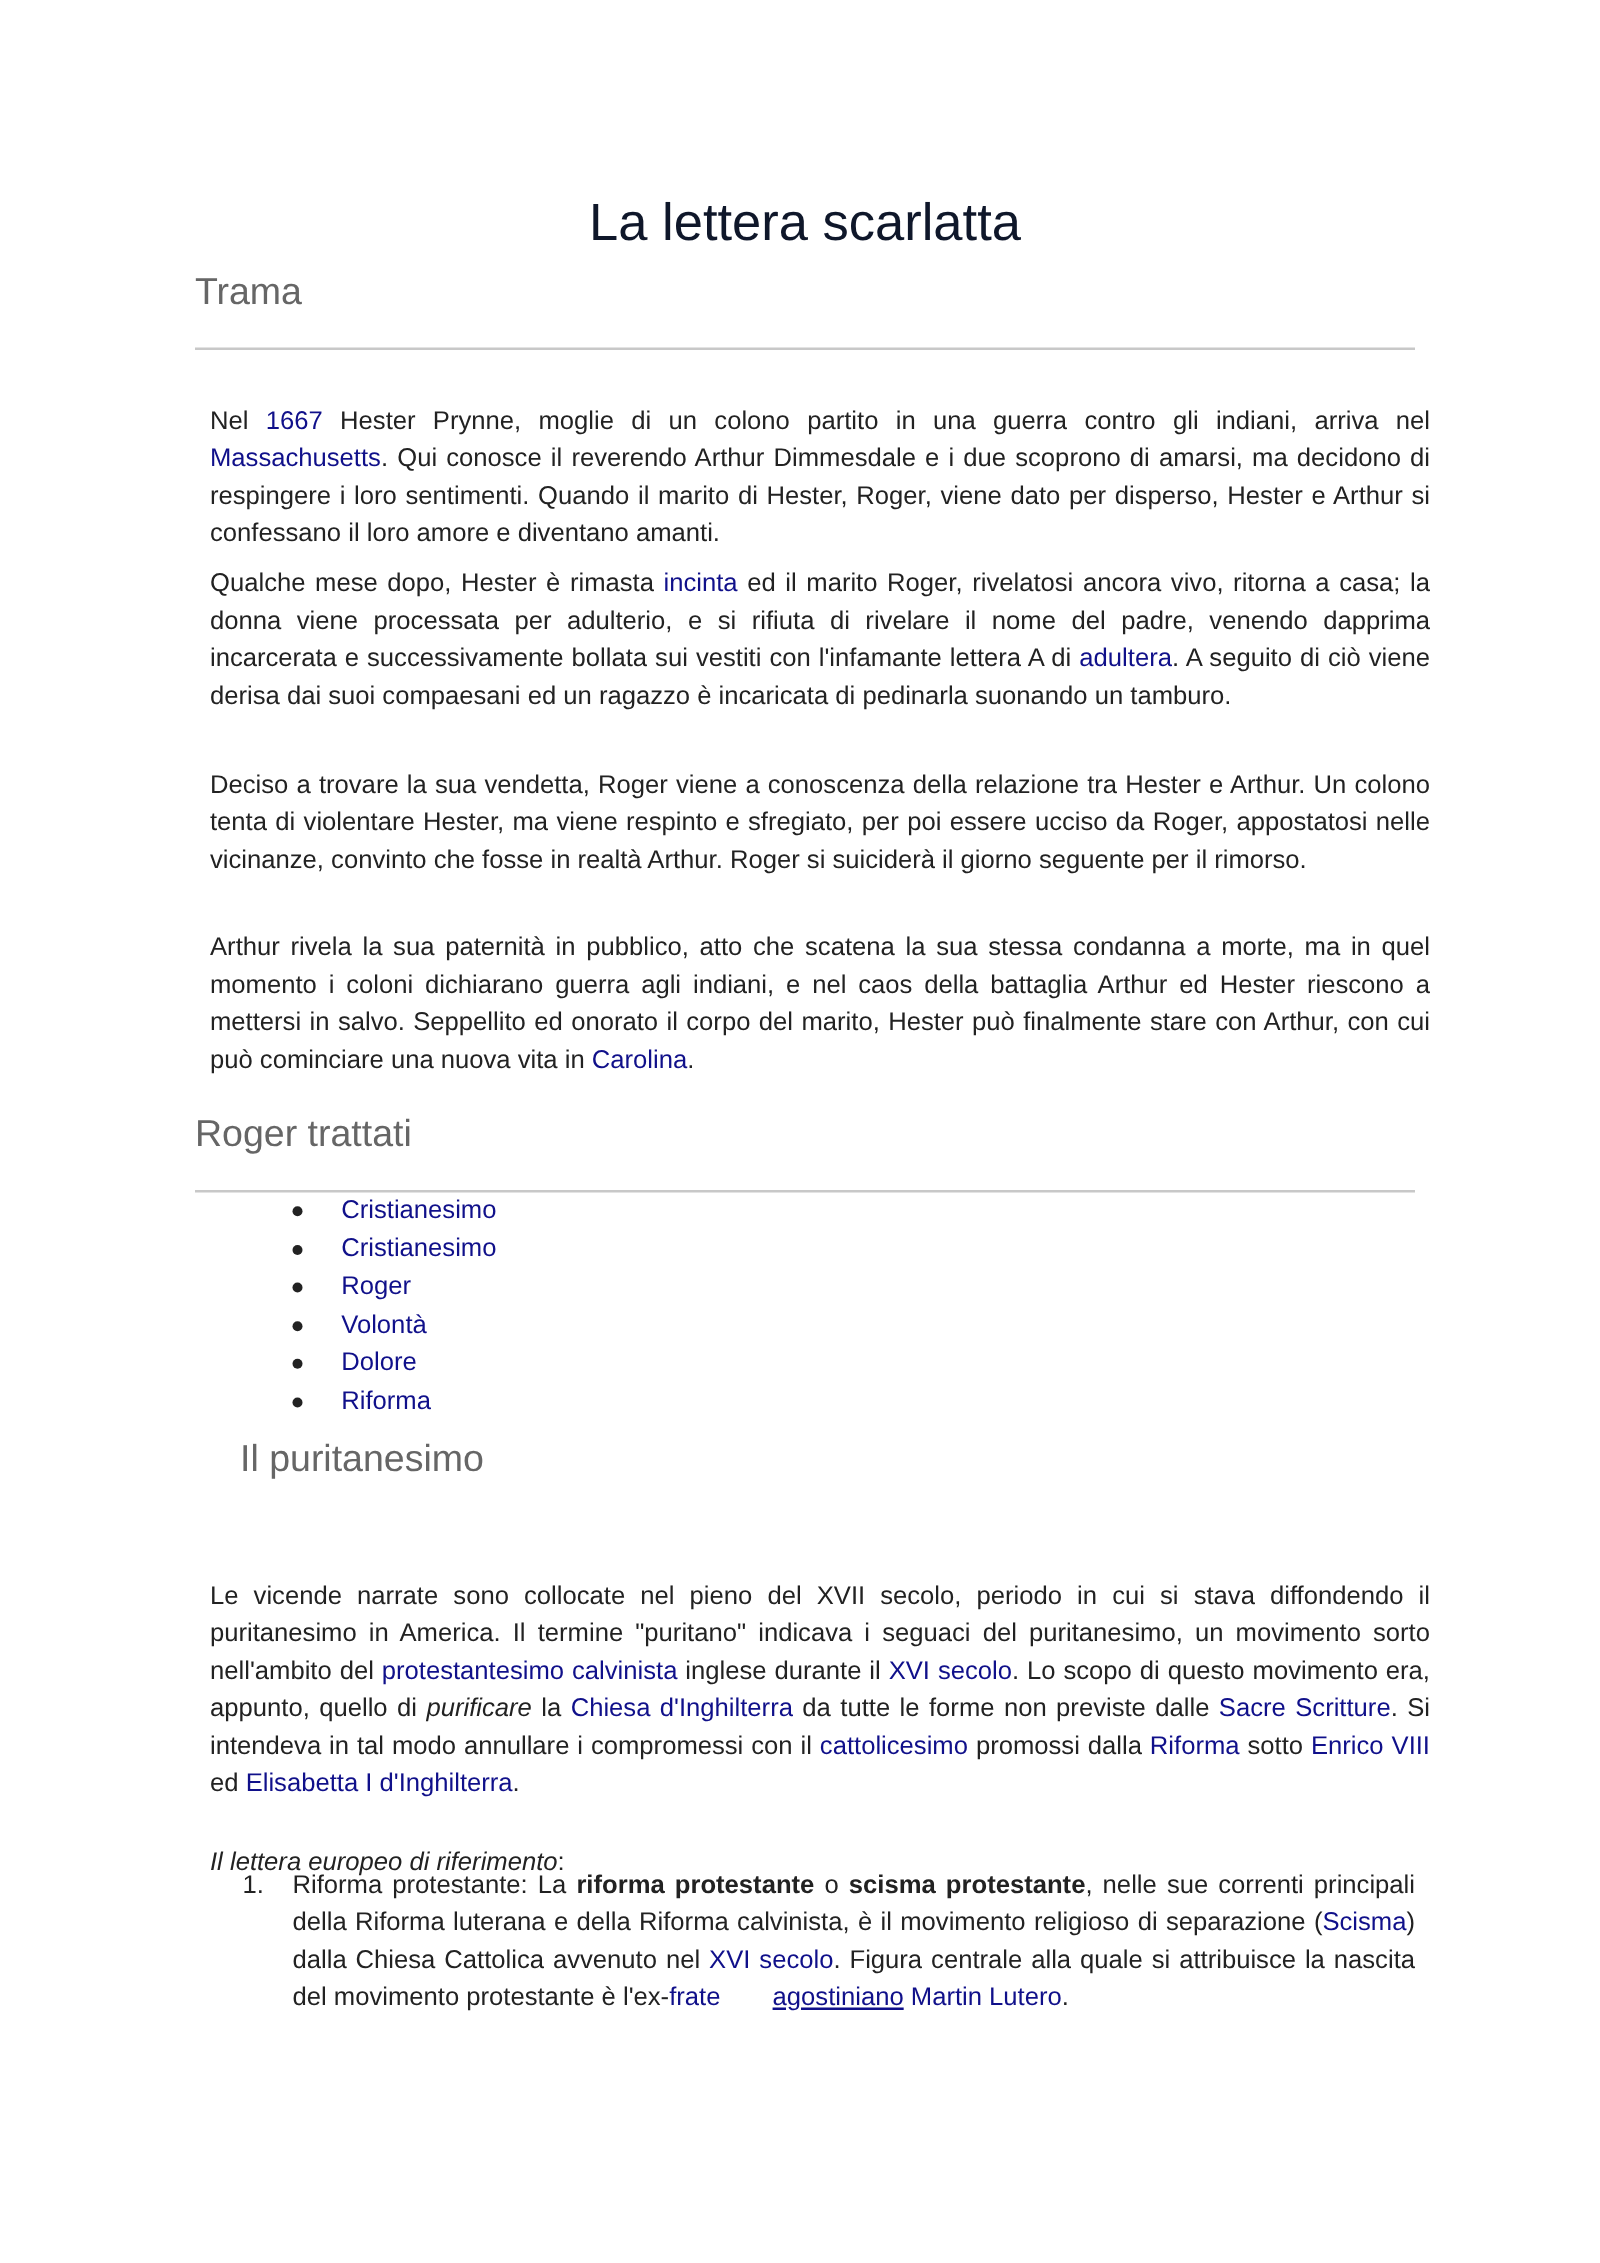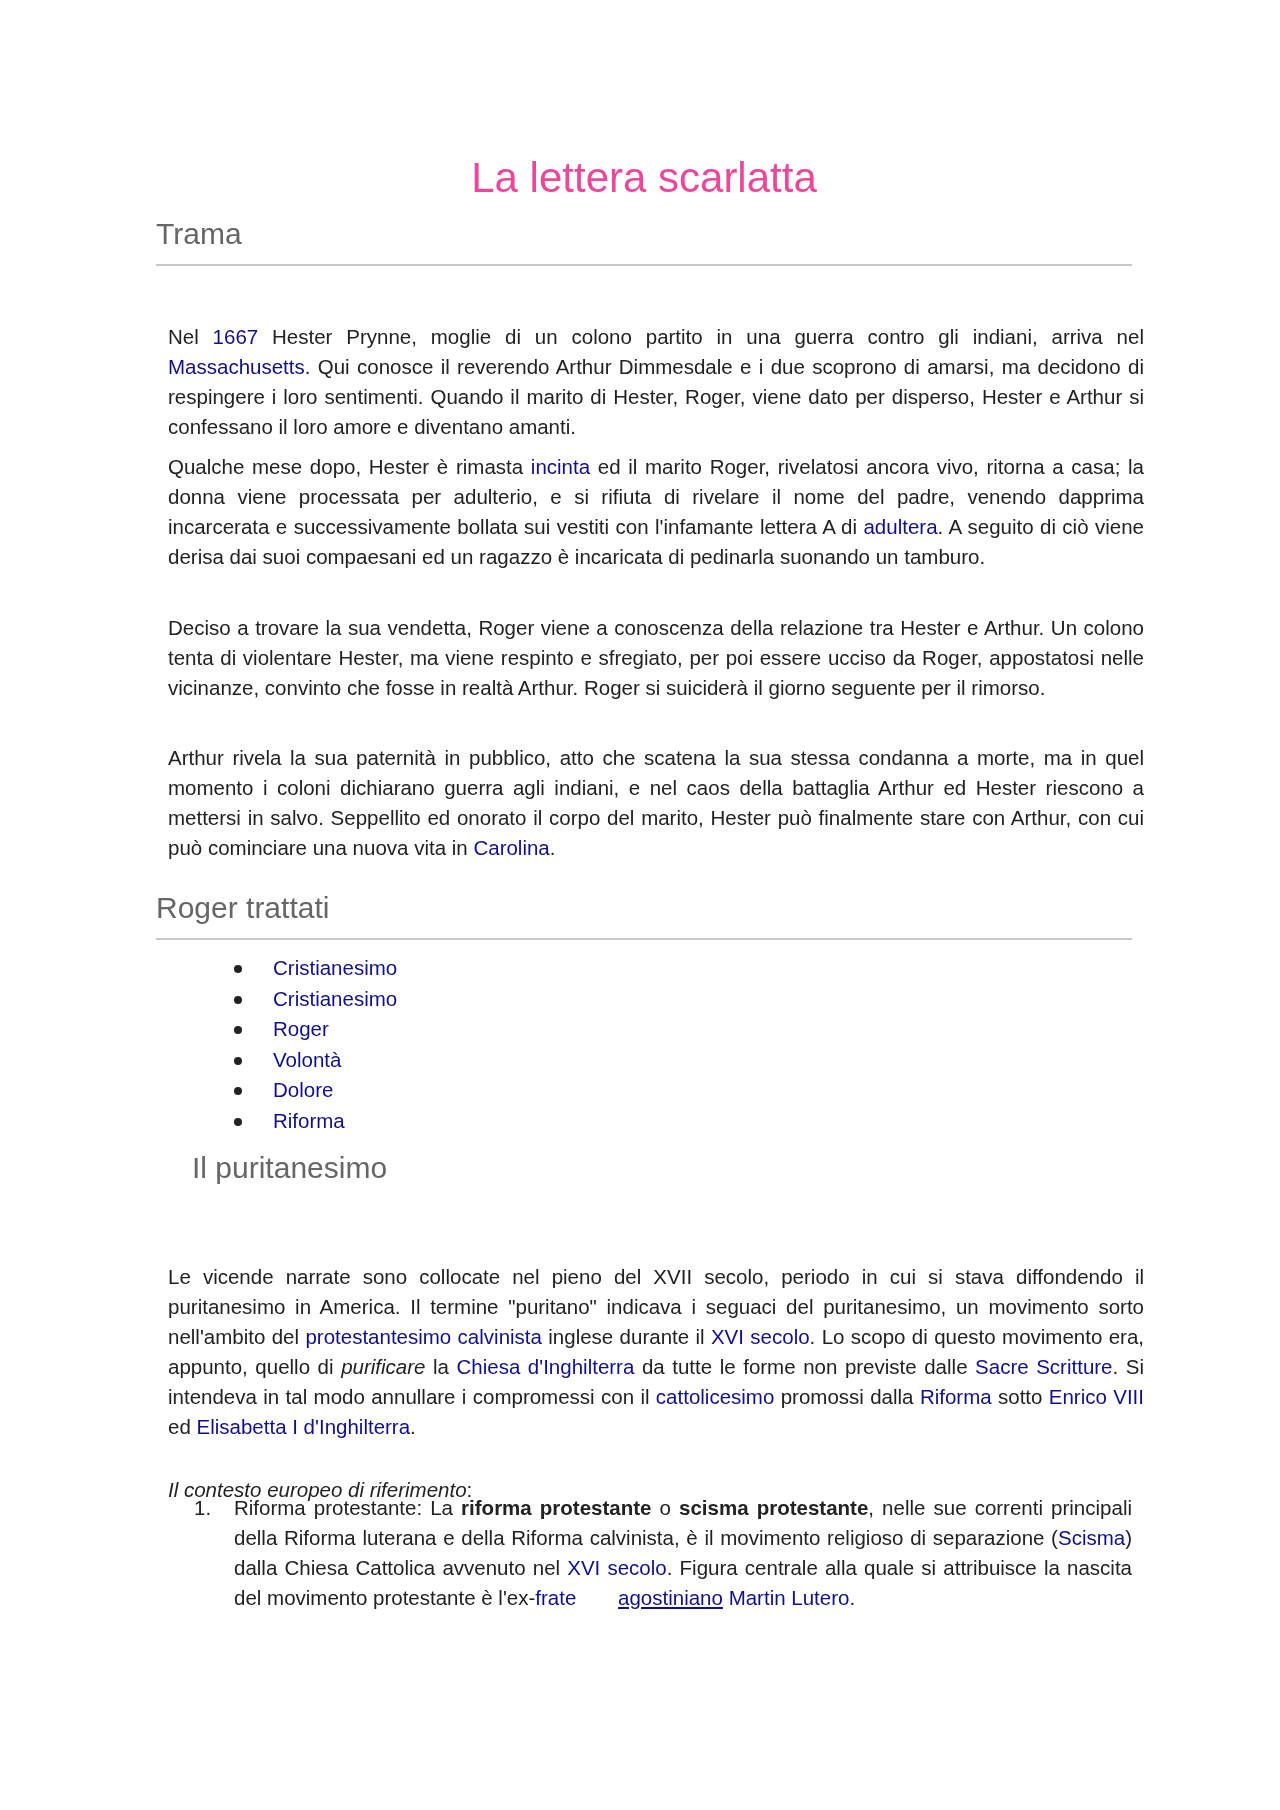--- a/index.html
+++ b/index.html
@@ -3,27 +3,27 @@
   <meta charset="utf-8">
   <style>
     html, body { margin: 0; padding: 0; background: #ffffff; }
     body {
       width: 1280px; height: 1810px; position: relative; overflow: hidden;
       font-family: "Liberation Sans", sans-serif; color: #222222;
     }
     .page { position: absolute; left: 156px; top: 0; width: 976px; }
     .title {
       position: absolute; left: 0; top: 152px; width: 976px; text-align: center;
-      font-size: 42px; font-weight: normal; color: #ec4899; margin: 0; line-height: 52px;
+      font-size: 42px; font-weight: normal; color: #0f172a; margin: 0; line-height: 52px;
     }
     .h2 {
       position: absolute; left: 0; width: 976px; margin: 0;
       font-size: 30px; font-weight: normal; color: #666666; line-height: 40px;
     }
-    .h2.rule { border-bottom: 2px solid #c8c8c8; padding-bottom: 10px; }
+    .h2.rule { border-bottom: 2px solid #c8c8c8; padding-bottom: 24px; }
     .p {
       position: absolute; left: 0; width: 976px; margin: 12px;
       font-size: 20.5px; line-height: 30px; text-align: justify; color: #222222;
     }
     .link { color: #10108a; text-decoration: none; cursor: pointer; }
     .link.ul { text-decoration: underline; margin-left: 36px; }
     .bullets { position: absolute; left: 0; top: 953px; margin: 0; padding: 0; list-style: none; }
     .bullets li { position: relative; height: 30.5px; line-height: 30px; font-size: 20.5px; }
     .bullets .dot {
       position: absolute; left: 78px; top: 12px; width: 8px; height: 8px; border-radius: 50%; background: #222;
@@ -78,19 +78,19 @@
     <li>
         <span class="dot"></span>
         <a class="link">Riforma</a>
       </li>
   </ul>
 
   <h2 class="h2" style="top:1148px;margin-left:36px;">Il puritanesimo</h2>
 
   <p class="p" style="top:1250px;"><span>Le vicende narrate sono collocate nel pieno del XVII secolo, periodo in cui si stava diffondendo il puritanesimo in America. Il termine "puritano" indicava i seguaci del puritanesimo, un movimento sorto nell'ambito del </span><a class="link">protestantesimo calvinista</a><span> inglese durante il </span><a class="link">XVI secolo</a><span>. Lo scopo di questo movimento era, appunto, quello di </span><i>purificare</i><span> la </span><a class="link">Chiesa d'Inghilterra</a><span> da tutte le forme non previste dalle </span><a class="link">Sacre Scritture</a><span>. Si intendeva in tal modo annullare i compromessi con il </span><a class="link">cattolicesimo</a><span> promossi dalla </span><a class="link">Riforma</a><span> sotto </span><a class="link">Enrico VIII</a><span> ed </span><a class="link">Elisabetta I d'Inghilterra</a><span>.</span></p>
 
-  <p class="p" style="top:1463px;"><i>Il contesto europeo di riferimento</i><span>:</span></p>
+  <p class="p" style="top:1463px;"><i>Il lettera europeo di riferimento</i><span>:</span></p>
 
   <ol class="ol">
     <li><span class="num">1.</span><span>Riforma protestante: La </span><b>riforma protestante</b><span> o </span><b>scisma protestante</b><span>, nelle sue correnti principali della Riforma luterana e della Riforma calvinista, è il movimento religioso di separazione (</span><a class="link">Scisma</a><span>) dalla Chiesa Cattolica avvenuto nel </span><a class="link">XVI secolo</a><span>. Figura centrale alla quale si attribuisce la nascita del movimento protestante è l'ex-</span><a class="link">frate</a><span> </span><a class="link ul">agostiniano</a><span> </span><a class="link">Martin Lutero</a><span>.</span></li>
   </ol>
 
 </div>
 
 </body></html>

